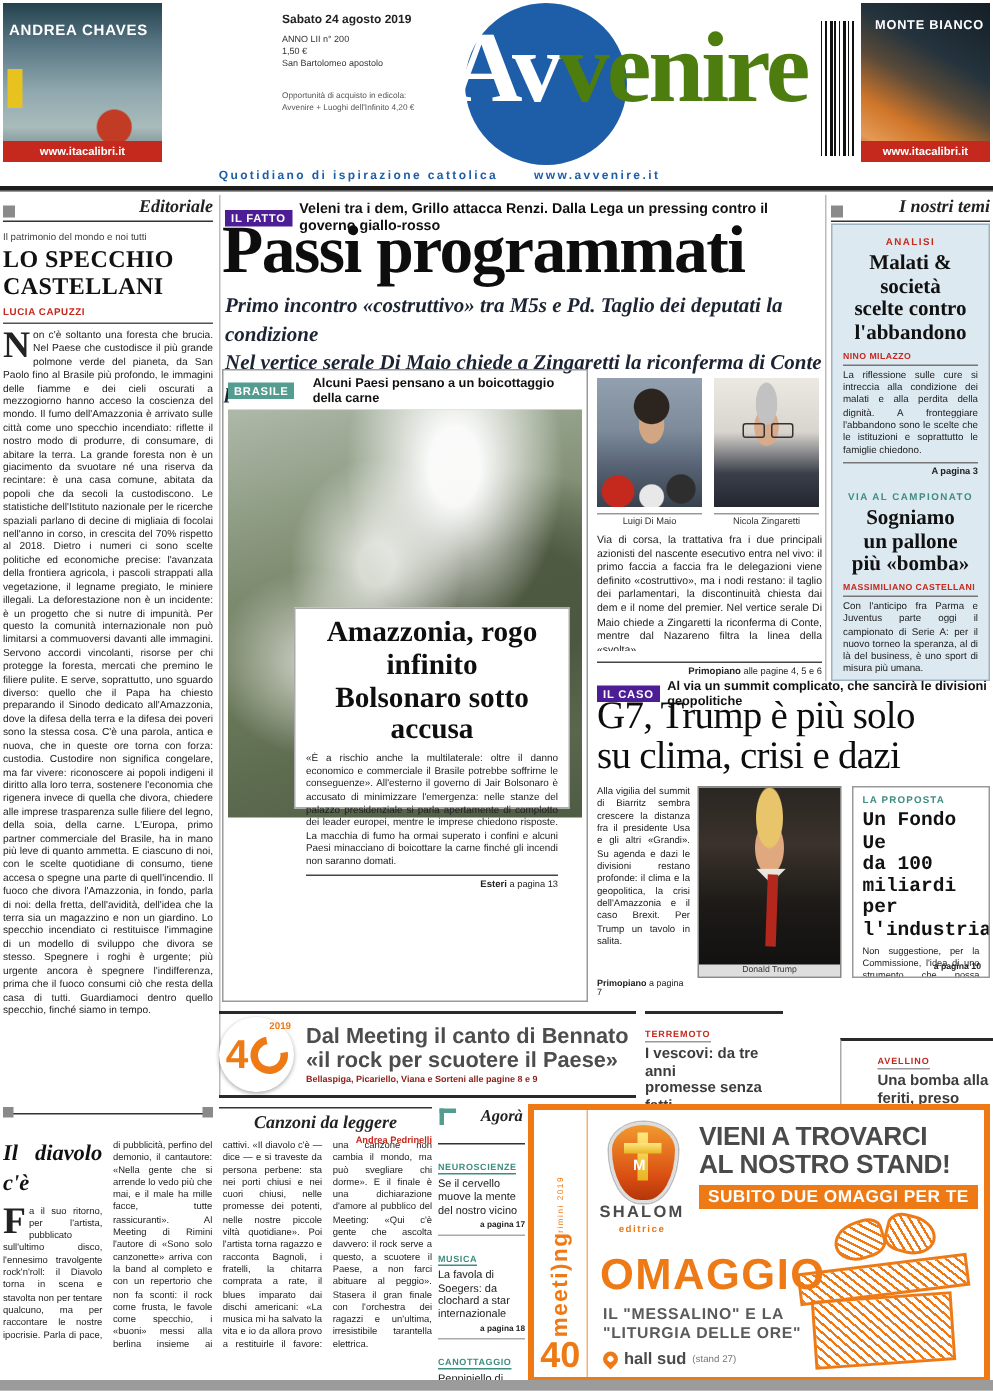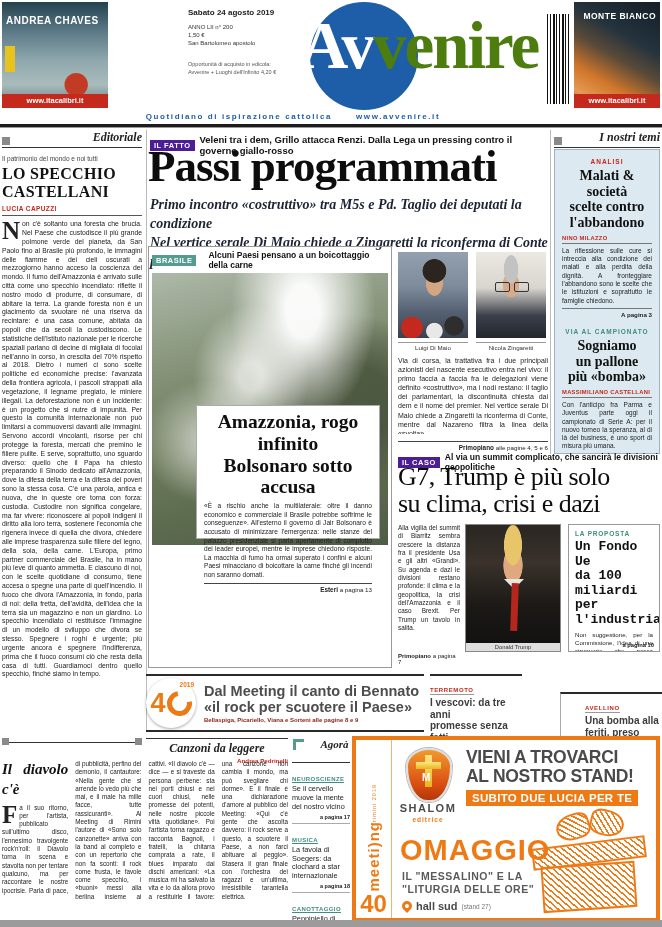--- a/index.html
+++ b/index.html
@@ -447,21 +447,21 @@
         <div class="cv"></div>
         <div class="ch"></div>
         <div class="m">M</div>
       </div>
       <div class="sh-brand">SHALOM</div>
       <div class="sh-edit">editrice</div>
       <div class="sh-h">
         <div>VIENI A TROVARCI</div>
         <div>AL NOSTRO STAND!</div>
       </div>
-      <div class="sh-banner">SUBITO DUE LUCIA PER TE</div>
+      <div class="sh-banner">SUBITO DUE OMAGGI PER TE</div>
       <div class="sh-big">OMAGGIO</div>
       <div class="sh-sub">
         <div>IL "MESSALINO" E LA</div>
         <div>"LITURGIA DELLE ORE"</div>
       </div>
       <div class="sh-loc">
         <span class="pin"></span>
         <span class="hs">hall sud</span>
         <span class="st">(stand 27)</span>
       </div>

